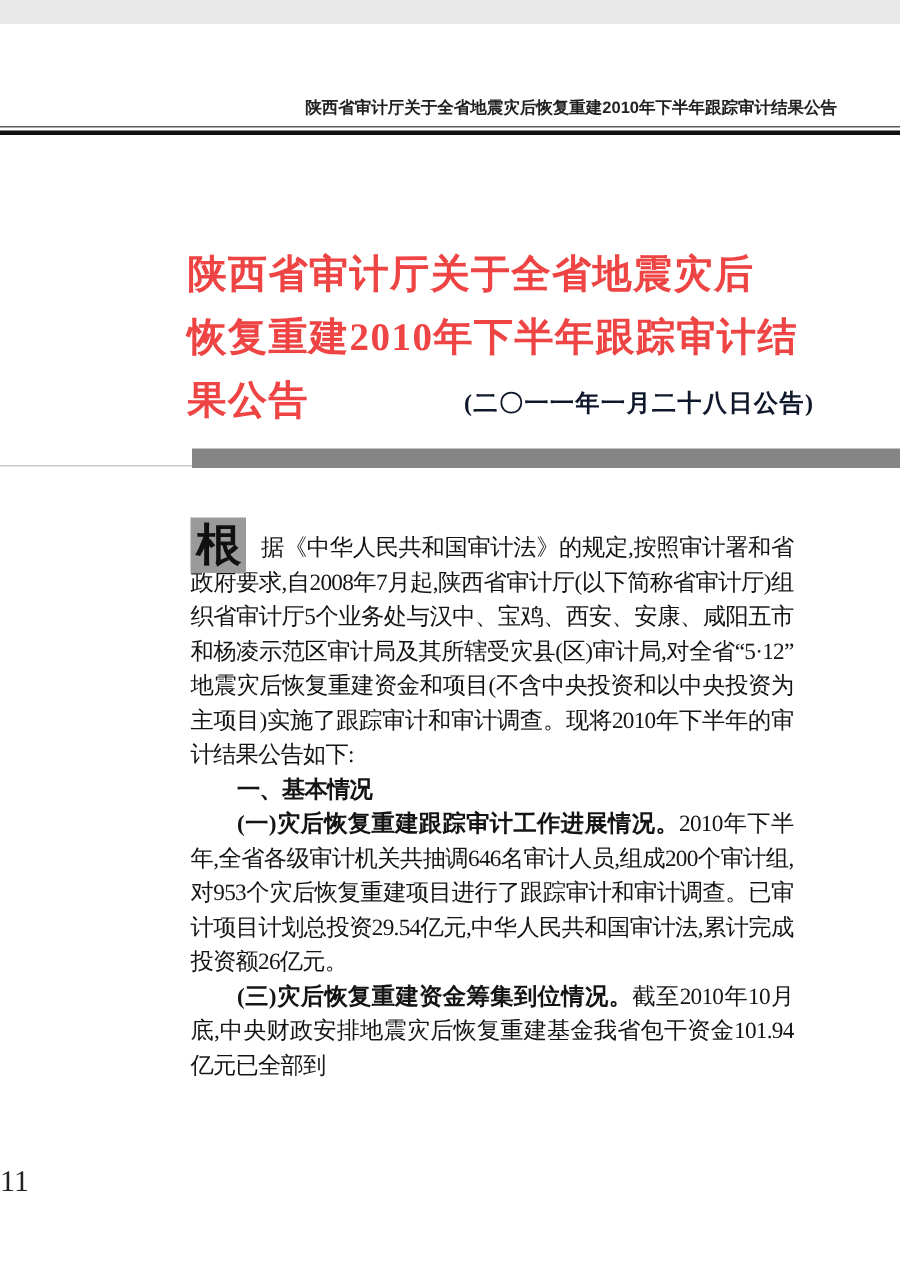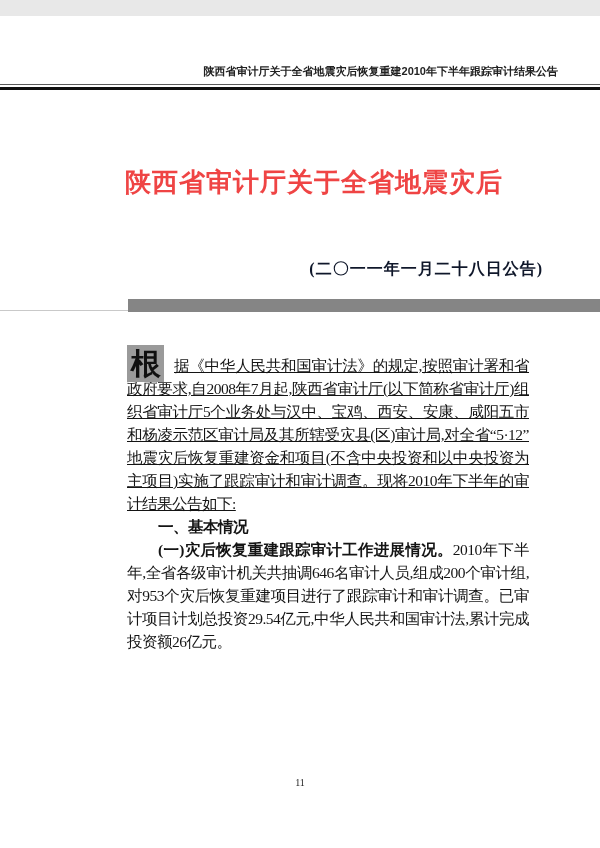--- a/index.html
+++ b/index.html
@@ -48,57 +48,59 @@
   .content p{margin:0;padding:0;}
   .dropcap{
     position:absolute;left:0;top:-9px;
     width:37px;height:37px;
     background:#9a9a9a;
     color:#101010;
     font-weight:bold;font-size:30px;line-height:37px;
     text-align:center;
     display:block;
   }
-  .p-intro{text-indent:47px;text-decoration:underline;}
+  .p-intro{text-indent:47px;}
   .sec-heading{font-weight:bold;text-indent:31px;}
   .p-item{text-indent:31px;}
   .lead{font-weight:bold;}
 
   
   .page-number{
     position:absolute;top:761px;left:0;width:600px;
-    text-align:center;font-size:10px;color:#222;
+    text-align:left;font-size:20px;color:#222;
     font-family:"Liberation Serif","DejaVu Serif",serif;
   }
 </style>
 </head>
 <body>
 
 <div class="page">
 
   <div class="running-header">陕西省审计厅关于全省地震灾后恢复重建2010年下半年跟踪审计结果公告</div>
   <div class="rule-thin"></div>
   <div class="rule-thick"></div>
 
   <div class="doc-title">
     <div>陕西省审计厅关于全省地震灾后</div>
+    <div>恢复重建2010年下半年跟踪审计结果公告</div>
   </div>
 
   <div class="doc-date">(二〇一一年一月二十八日公告)</div>
 
   <div class="divider-thin"></div>
   <div class="divider-bar"></div>
 
   <div class="content">
     <span class="dropcap">根</span>
 
     <p class="p-intro"><span>据《中华人民共和国审计法》的规定,按照审计署和省政府要求,自2008年7月起,陕西省审计厅(以下简称省审计厅)组织省审计厅5个业务处与汉中、宝鸡、西安、安康、咸阳五市和杨凌示范区审计局及其所辖受灾县(区)审计局,对全省“5·12”地震灾后恢复重建资金和项目(不含中央投资和以中央投资为主项目)实施了跟踪审计和审计调查。现将2010年下半年的审计结果公告如下:</span></p>
 
     <p class="sec-heading">一、基本情况</p>
 
     <p class="p-item"><span class="lead">(一)灾后恢复重建跟踪审计工作进展情况。</span><span>2010年下半年,全省各级审计机关共抽调646名审计人员,组成200个审计组,对953个灾后恢复重建项目进行了跟踪审计和审计调查。已审计项目计划总投资29.54亿元,中华人民共和国审计法,累计完成投资额26亿元。</span></p>
 
 
+    <p class="p-item"><span class="lead">(三)灾后恢复重建资金筹集到位情况。</span><span>截至2010年10月底,中央财政安排地震灾后恢复重建基金我省包干资金101.94亿元已全部到</span></p>
   </div>
 
   <div class="page-number">11</div>
 
 </div>
 
 </body></html>

